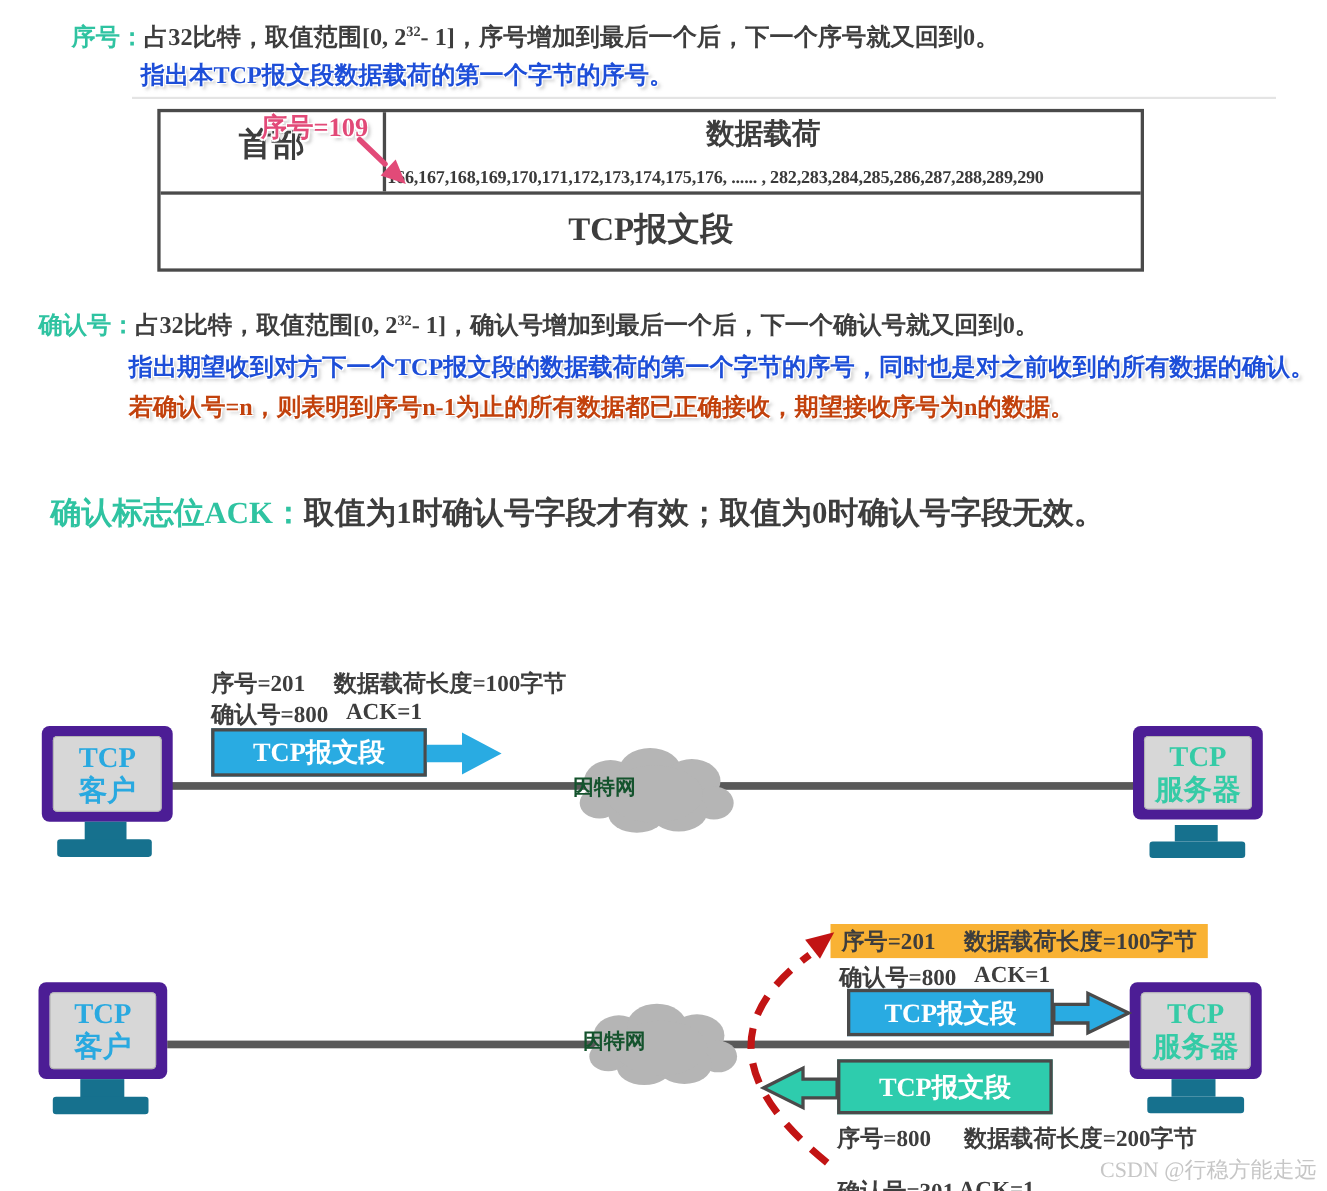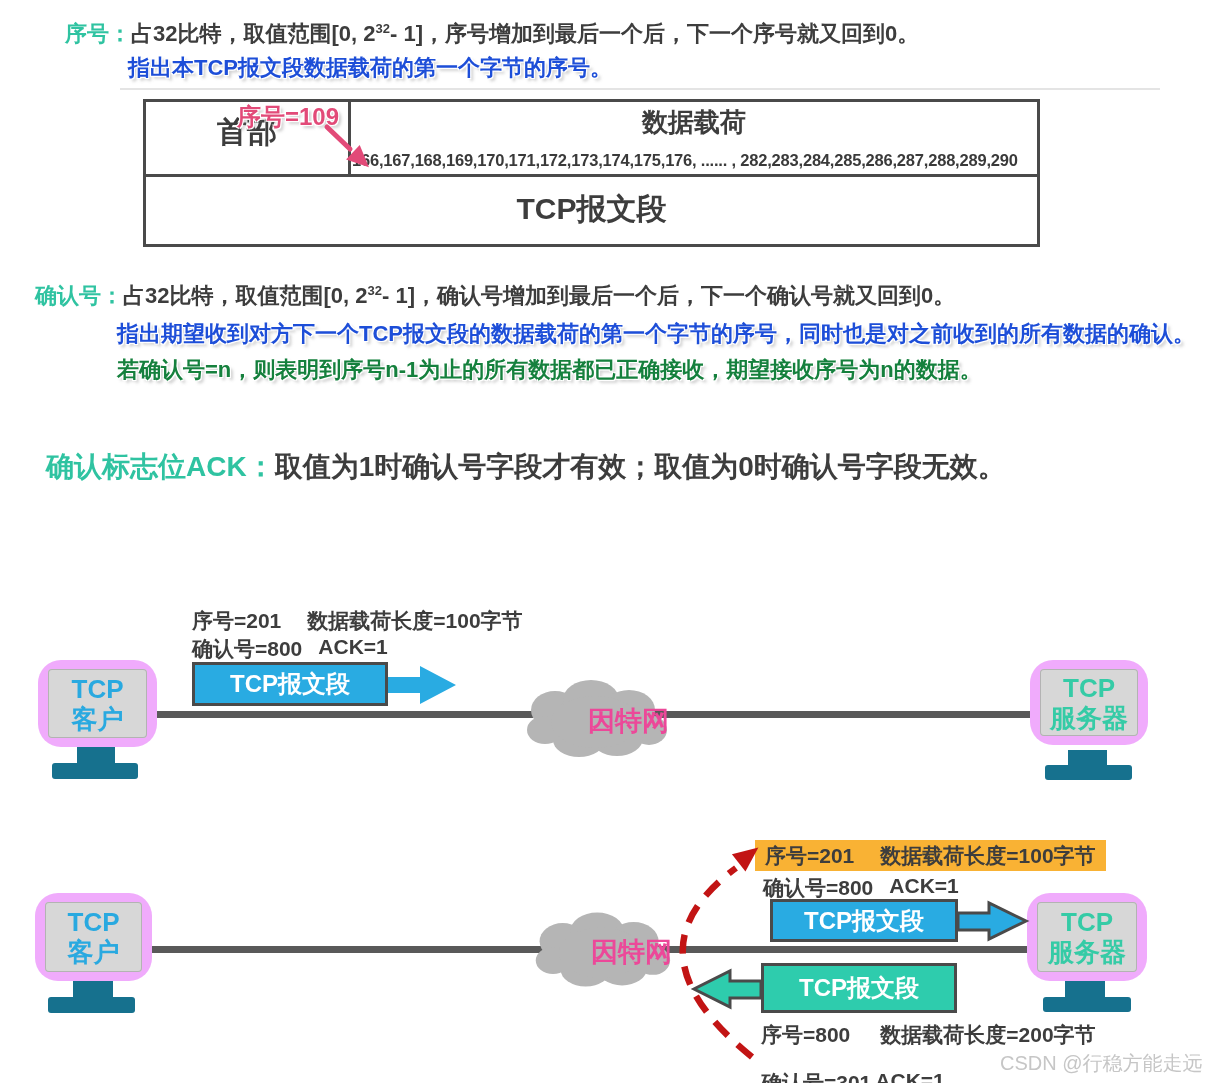--- a/index.html
+++ b/index.html
@@ -1,56 +1,56 @@
 <!DOCTYPE html>
 <html><head>
 <meta charset="utf-8">
 <style>
   html,body{margin:0;padding:0;background:#fff;}
   .page{position:relative;width:1206px;height:1083px;background:#ffffff;overflow:hidden;
-        font-family:Liberation Sans, sans-serif;}
+        font-family:Liberation Serif, serif;}
   .textline{position:absolute;white-space:nowrap;font-weight:700;}
   .fs22{font-size:22px;line-height:28px;}
   .fs24{font-size:24px;line-height:28px;}
   .fs26{font-size:26px;line-height:30px;}
   .fs28{font-size:28px;line-height:34px;}
   .fs30{font-size:30px;line-height:36px;}
   .c-teal{color:#2fc3a1;}
   .c-dark{color:#3d3d3d;}
   .c-red{color:#1d4ed8;}
-  .c-pink{color:#15803d;}
+  .c-pink{color:#c2410c;}
   .c-pinklabel{color:#e24a78;}
   .glow{text-shadow:-1px -1px 0 #fff,1px -1px 0 #fff,-1px 1px 0 #fff,1px 1px 0 #fff,3px 3px 3px rgba(110,110,110,.35);}
   sup.sup{font-size:13px;vertical-align:8px;font-weight:700;}
   .faintline{position:absolute;background:#e4e4e4;height:2px;}
   
   .segtable{position:absolute;left:143px;top:99px;width:891px;height:142px;border:3px solid #4a4a4a;background:#fff;}
   .vdiv{position:absolute;left:348px;top:102px;width:3px;height:72px;background:#4a4a4a;}
   .hdiv{position:absolute;left:146px;top:174px;width:891px;height:3px;background:#4a4a4a;}
   .cellTxt{position:absolute;font-weight:700;color:#3d3d3d;text-align:center;white-space:nowrap;}
   .numbers{position:absolute;left:352px;top:151px;width:684px;font-weight:600;font-size:16.5px;color:#3a3a3a;white-space:nowrap;letter-spacing:-0.2px;}
   
   .hline{position:absolute;height:7px;background:#595959;}
-  .monitor{position:absolute;background:#f0abfc;border-radius:23px;}
+  .monitor{position:absolute;background:#4c1d95;border-radius:7px;}
   .screen{position:absolute;left:10px;right:10px;top:9px;bottom:9px;background:#d7d7d7;border-radius:4px;
           box-shadow:inset 0 0 0 1px #b3b3b3;display:flex;flex-direction:column;align-items:center;justify-content:center;
           font-weight:700;font-size:26px;line-height:30px;text-align:center;}
   .client-text{color:#29a9e0;}
   .server-text{color:#35cba6;}
   .stand{position:absolute;background:#16718e;}
   .stand.base{border-radius:3px;}
   .msgbox{position:absolute;border:3px solid #4a4a4a;display:flex;align-items:center;justify-content:center;
           color:#ffffff;font-weight:700;font-size:24px;}
   .msgbox.blue{background:#29abe2;}
   .msgbox.teal{background:#2eccad;}
   .lblrow{position:absolute;display:flex;font-weight:700;font-size:21px;color:#3d3d3d;white-space:nowrap;}
   .ylw{position:absolute;background:#f9b234;display:flex;align-items:center;gap:26px;padding:0 10px;
        font-weight:700;font-size:21px;color:#3d3d3d;white-space:nowrap;}
   .cloud{position:absolute;}
-  .cloudtext{position:absolute;font-weight:700;font-size:27px;color:#ec4899;text-align:right;white-space:nowrap;}
+  .cloudtext{position:absolute;font-weight:700;font-size:19px;color:#14532d;text-align:left;white-space:nowrap;}
   .watermark{position:absolute;font-size:20px;font-weight:400;color:#c6c6c6;white-space:nowrap;
              text-shadow:1px 1px 0 #ffffff;}
   .overlay{position:absolute;left:0;top:0;pointer-events:none;}
 </style>
 </head>
 <body>
 
 <div class="page">
 
   <div class="faintline" style="left:120px;top:88px;width:1040px;"></div>

